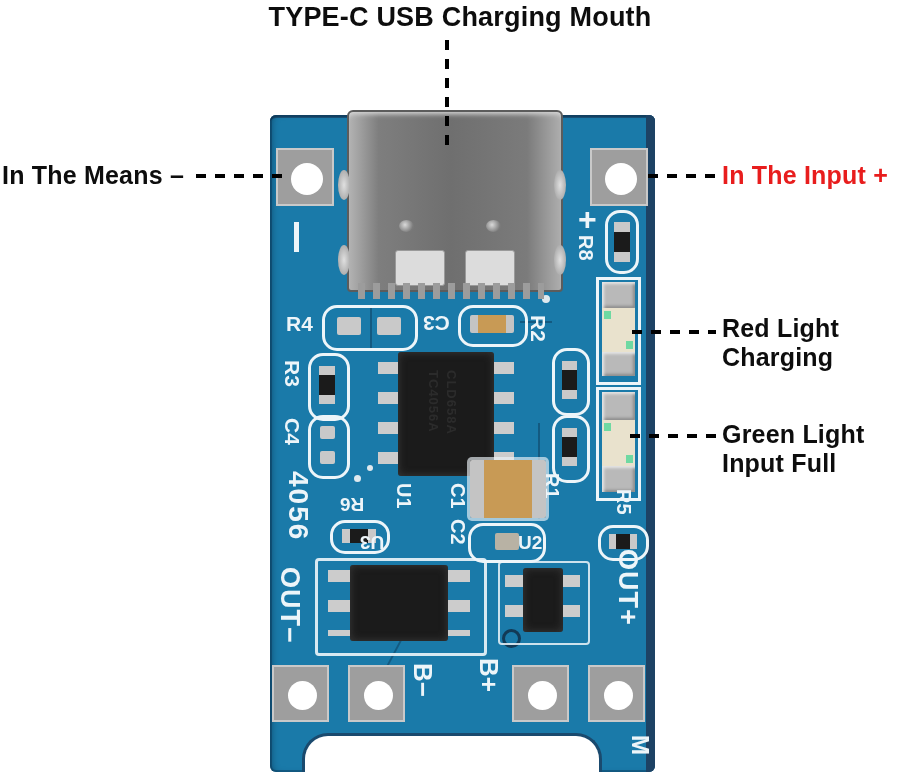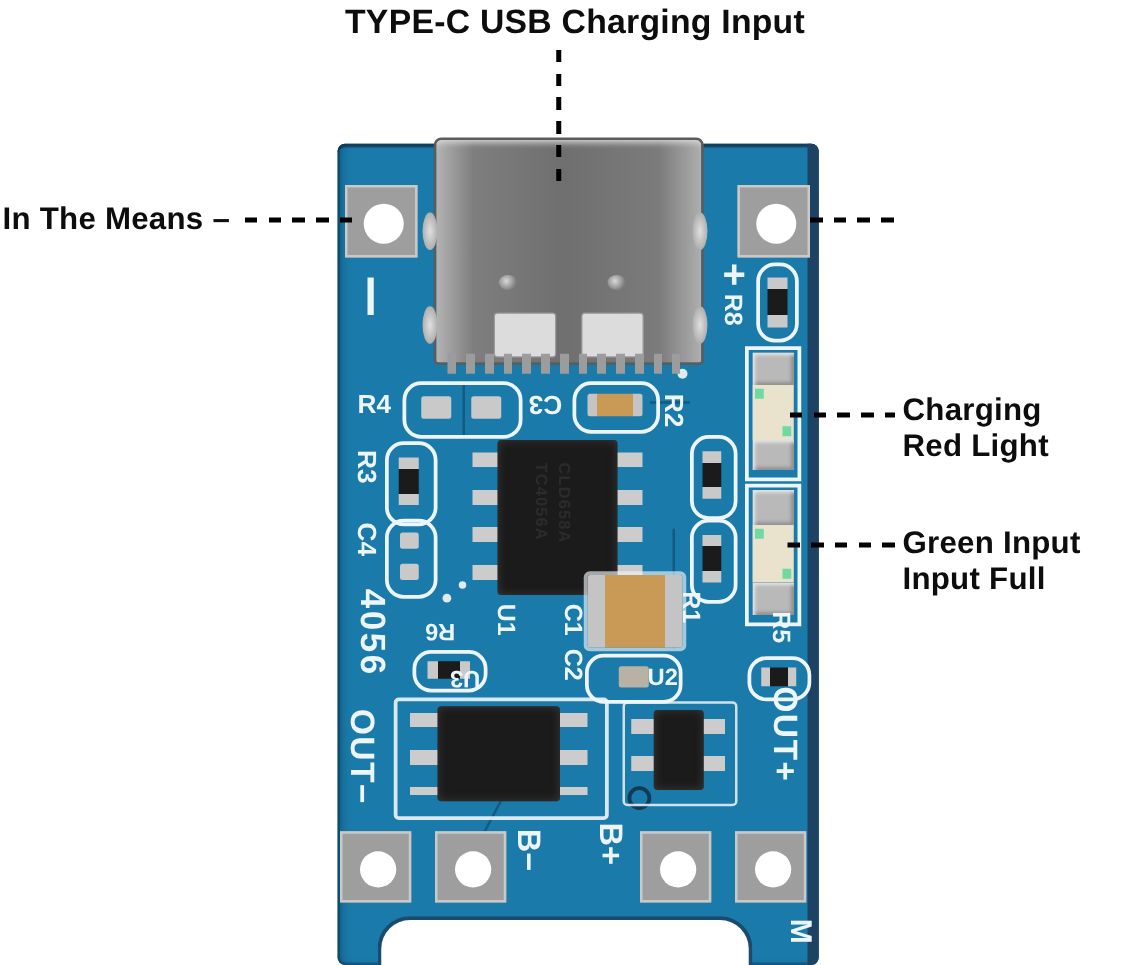--- a/index.html
+++ b/index.html
@@ -184,33 +184,34 @@
     <div class="abs pad" style="left:242px;top:550px;width:57px;height:57px;">
       <div class="abs hole" style="left:14px;top:14px;width:29px;height:29px;"></div>
     </div>
     <div class="abs pad" style="left:318px;top:550px;width:57px;height:57px;">
       <div class="abs hole" style="left:14px;top:14px;width:29px;height:29px;"></div>
     </div>
 
     <div class="abs notch" style="left:32px;top:618px;width:300px;height:42px;"></div>
   </div>
 
-  <div class="abs callout" style="left:230px;top:2px;width:460px;text-align:center;font-size:27px;">TYPE-C USB Charging Input</div>
+  <div class="abs callout" style="left:230px;top:2px;width:460px;text-align:center;font-size:27px;">TYPE-C USB Charging Mouth</div>
   <div class="abs dash-v" style="left:445px;top:40px;height:108px;"></div>
 
   <div class="abs callout" style="left:2px;top:161px;">In The Means –</div>
   <div class="abs dash-h" style="left:196px;top:174px;width:92px;"></div>
 
   <div class="abs dash-h" style="left:648px;top:174px;width:68px;"></div>
+  <div class="abs callout red" style="left:722px;top:161px;">In The Input +</div>
 
   <div class="abs dash-h" style="left:632px;top:330px;width:84px;"></div>
   <div class="abs" style="left:722px;top:314px;">
+    <div class="callout">Red Light</div>
     <div class="callout">Charging</div>
-    <div class="callout">Red Light</div>
   </div>
 
   <div class="abs dash-h" style="left:630px;top:434px;width:86px;"></div>
   <div class="abs" style="left:722px;top:420px;">
-    <div class="callout">Green Input</div>
+    <div class="callout">Green Light</div>
     <div class="callout">Input Full</div>
   </div>
 
 </div>
 
 </body></html>

